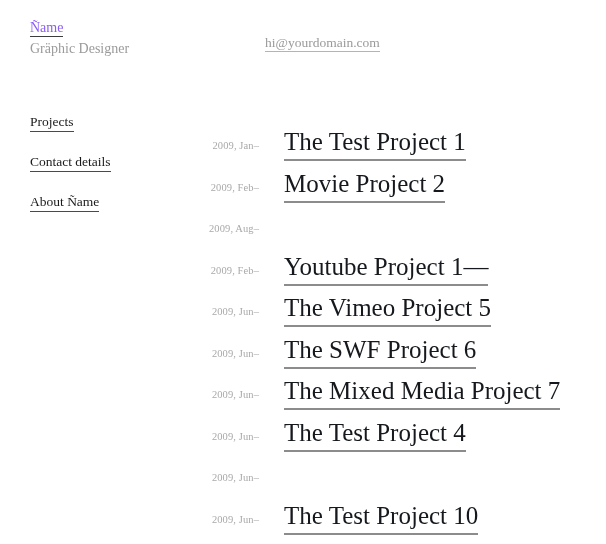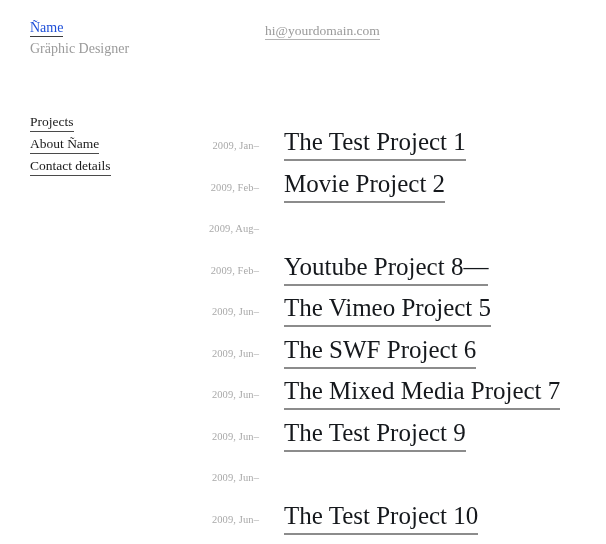--- a/index.html
+++ b/index.html
@@ -26,36 +26,36 @@
   }
   .identity {
     position: absolute;
     left: 30px;
     top: 18px;
   }
   .owner-name {
     display: inline-block;
     font-size: 14px;
     line-height: 17px;
-    color: #1d4ed8;
+    color: #8b5cf6;
     text-decoration: none;
     border-bottom: 1px solid #3c3c3c;
     padding-bottom: 0px;
   }
   .owner-role {
     display: block;
     margin-top: 3px;
     font-size: 14px;
     line-height: 17px;
     color: #9b9b9b;
   }
   .email-wrap {
     position: absolute;
     left: 265px;
-    top: 21px;
+    top: 33px;
     text-align: center;
   }
   .email-link {
     display: inline-block;
     font-size: 13.5px;
     line-height: 16px;
     color: #9a9a9a;
     text-decoration: none;
     border-bottom: 1px solid #b4b4b4;
   }
@@ -68,21 +68,21 @@
     width: 150px;
   }
   .nav-link {
     display: block;
     width: max-content;
     font-size: 13.5px;
     line-height: 19px;
     color: #1a1a1a;
     text-decoration: none;
     border-bottom: 1px solid #4a4a4a;
-    margin-bottom: 2px;
+    margin-bottom: 20px;
   }
 
   
   .project-list {
     position: absolute;
     left: 12px;
     top: 103px;
     width: 606px;
     margin-top: 24px;
   }
@@ -129,22 +129,22 @@
   </div>
 
   <div class="email-wrap">
     <a class="email-link" href="#">hi@yourdomain.com</a>
   </div>
 
 </div>
 
 <nav class="site-nav">
   <a class="nav-link" href="#">Projects</a>
+  <a class="nav-link" href="#">Contact details</a>
   <a class="nav-link" href="#">About Ñame</a>
-  <a class="nav-link" href="#">Contact details</a>
 </nav>
 
 <div class="project-list">
 
   <div class="project-row">
     <span class="project-date">2009, Jan–</span>
     <span class="project-title-wrap">
       <a class="project-title" href="#">The Test Project 1</a>
     </span>
   </div>
@@ -156,21 +156,21 @@
     </span>
   </div>
 
   <div class="project-row">
     <span class="project-date">2009, Aug–</span>
   </div>
 
   <div class="project-row">
     <span class="project-date">2009, Feb–</span>
     <span class="project-title-wrap">
-      <a class="project-title" href="#">Youtube Project 8—</a>
+      <a class="project-title" href="#">Youtube Project 1—</a>
     </span>
   </div>
 
   <div class="project-row">
     <span class="project-date">2009, Jun–</span>
     <span class="project-title-wrap">
       <a class="project-title" href="#">The Vimeo Project 5</a>
     </span>
   </div>
 
@@ -184,21 +184,21 @@
   <div class="project-row">
     <span class="project-date">2009, Jun–</span>
     <span class="project-title-wrap">
       <a class="project-title" href="#">The Mixed Media Project 7</a>
     </span>
   </div>
 
   <div class="project-row">
     <span class="project-date">2009, Jun–</span>
     <span class="project-title-wrap">
-      <a class="project-title" href="#">The Test Project 9</a>
+      <a class="project-title" href="#">The Test Project 4</a>
     </span>
   </div>
 
   <div class="project-row">
     <span class="project-date">2009, Jun–</span>
   </div>
 
   <div class="project-row">
     <span class="project-date">2009, Jun–</span>
     <span class="project-title-wrap">

